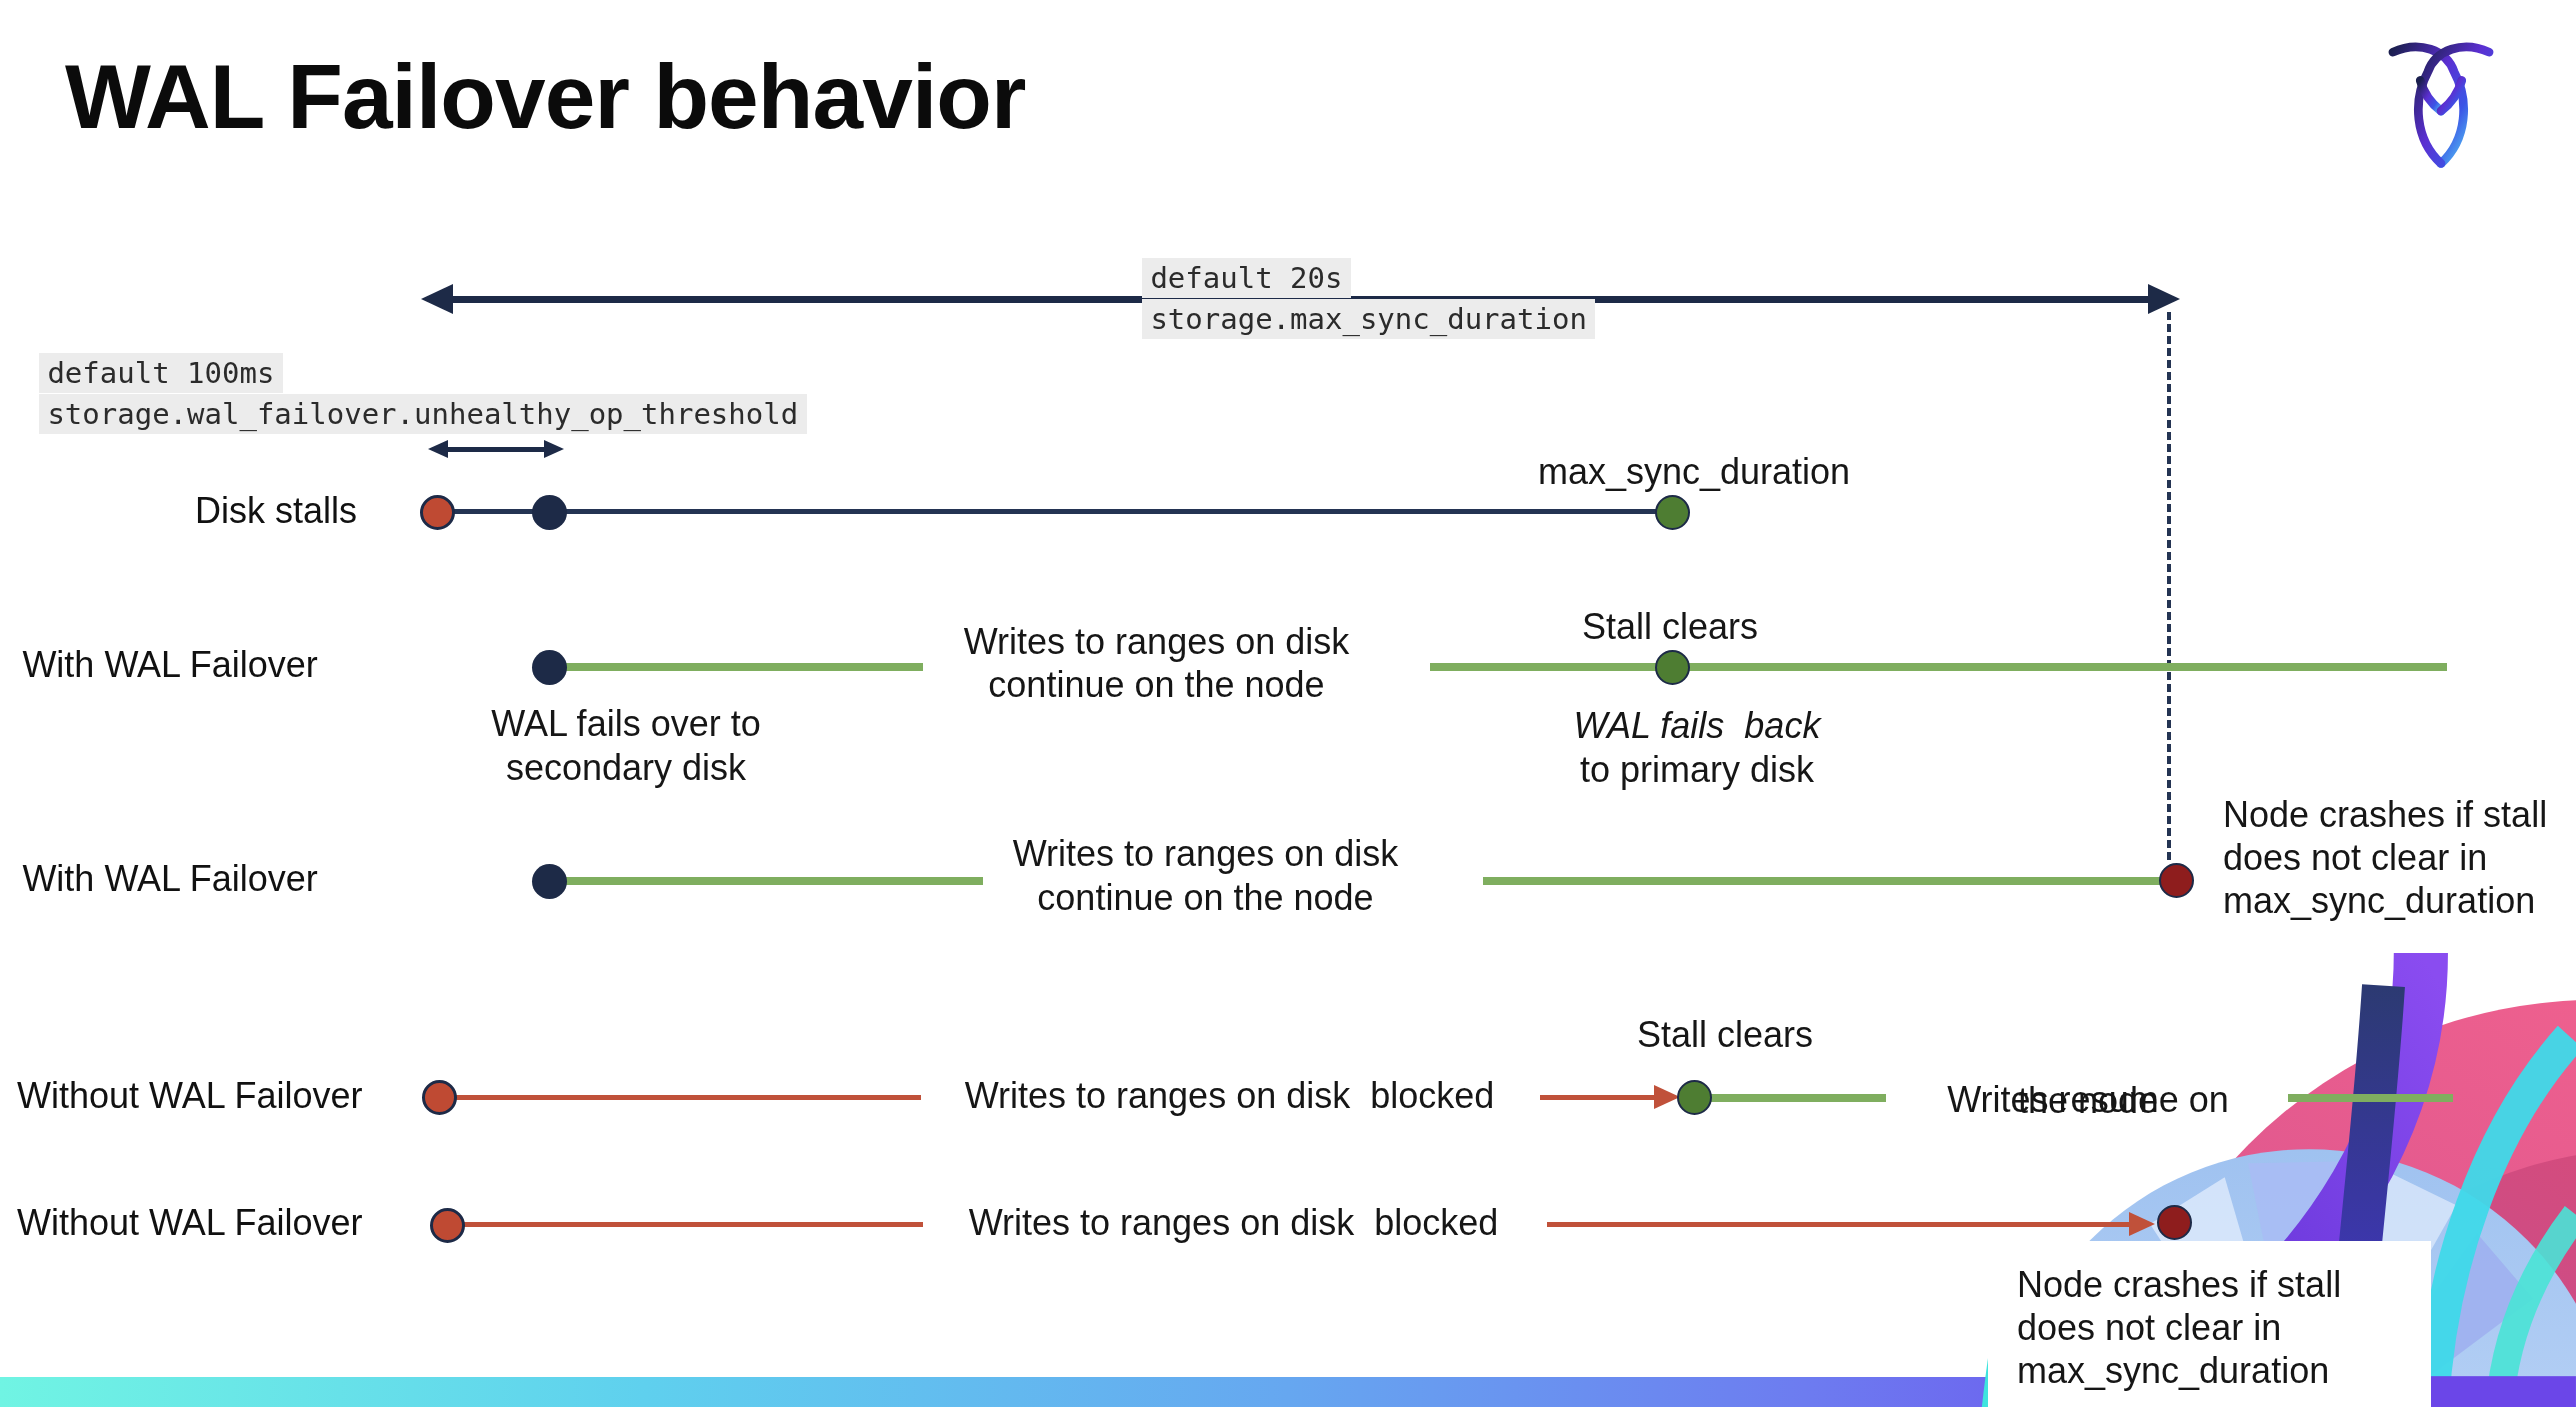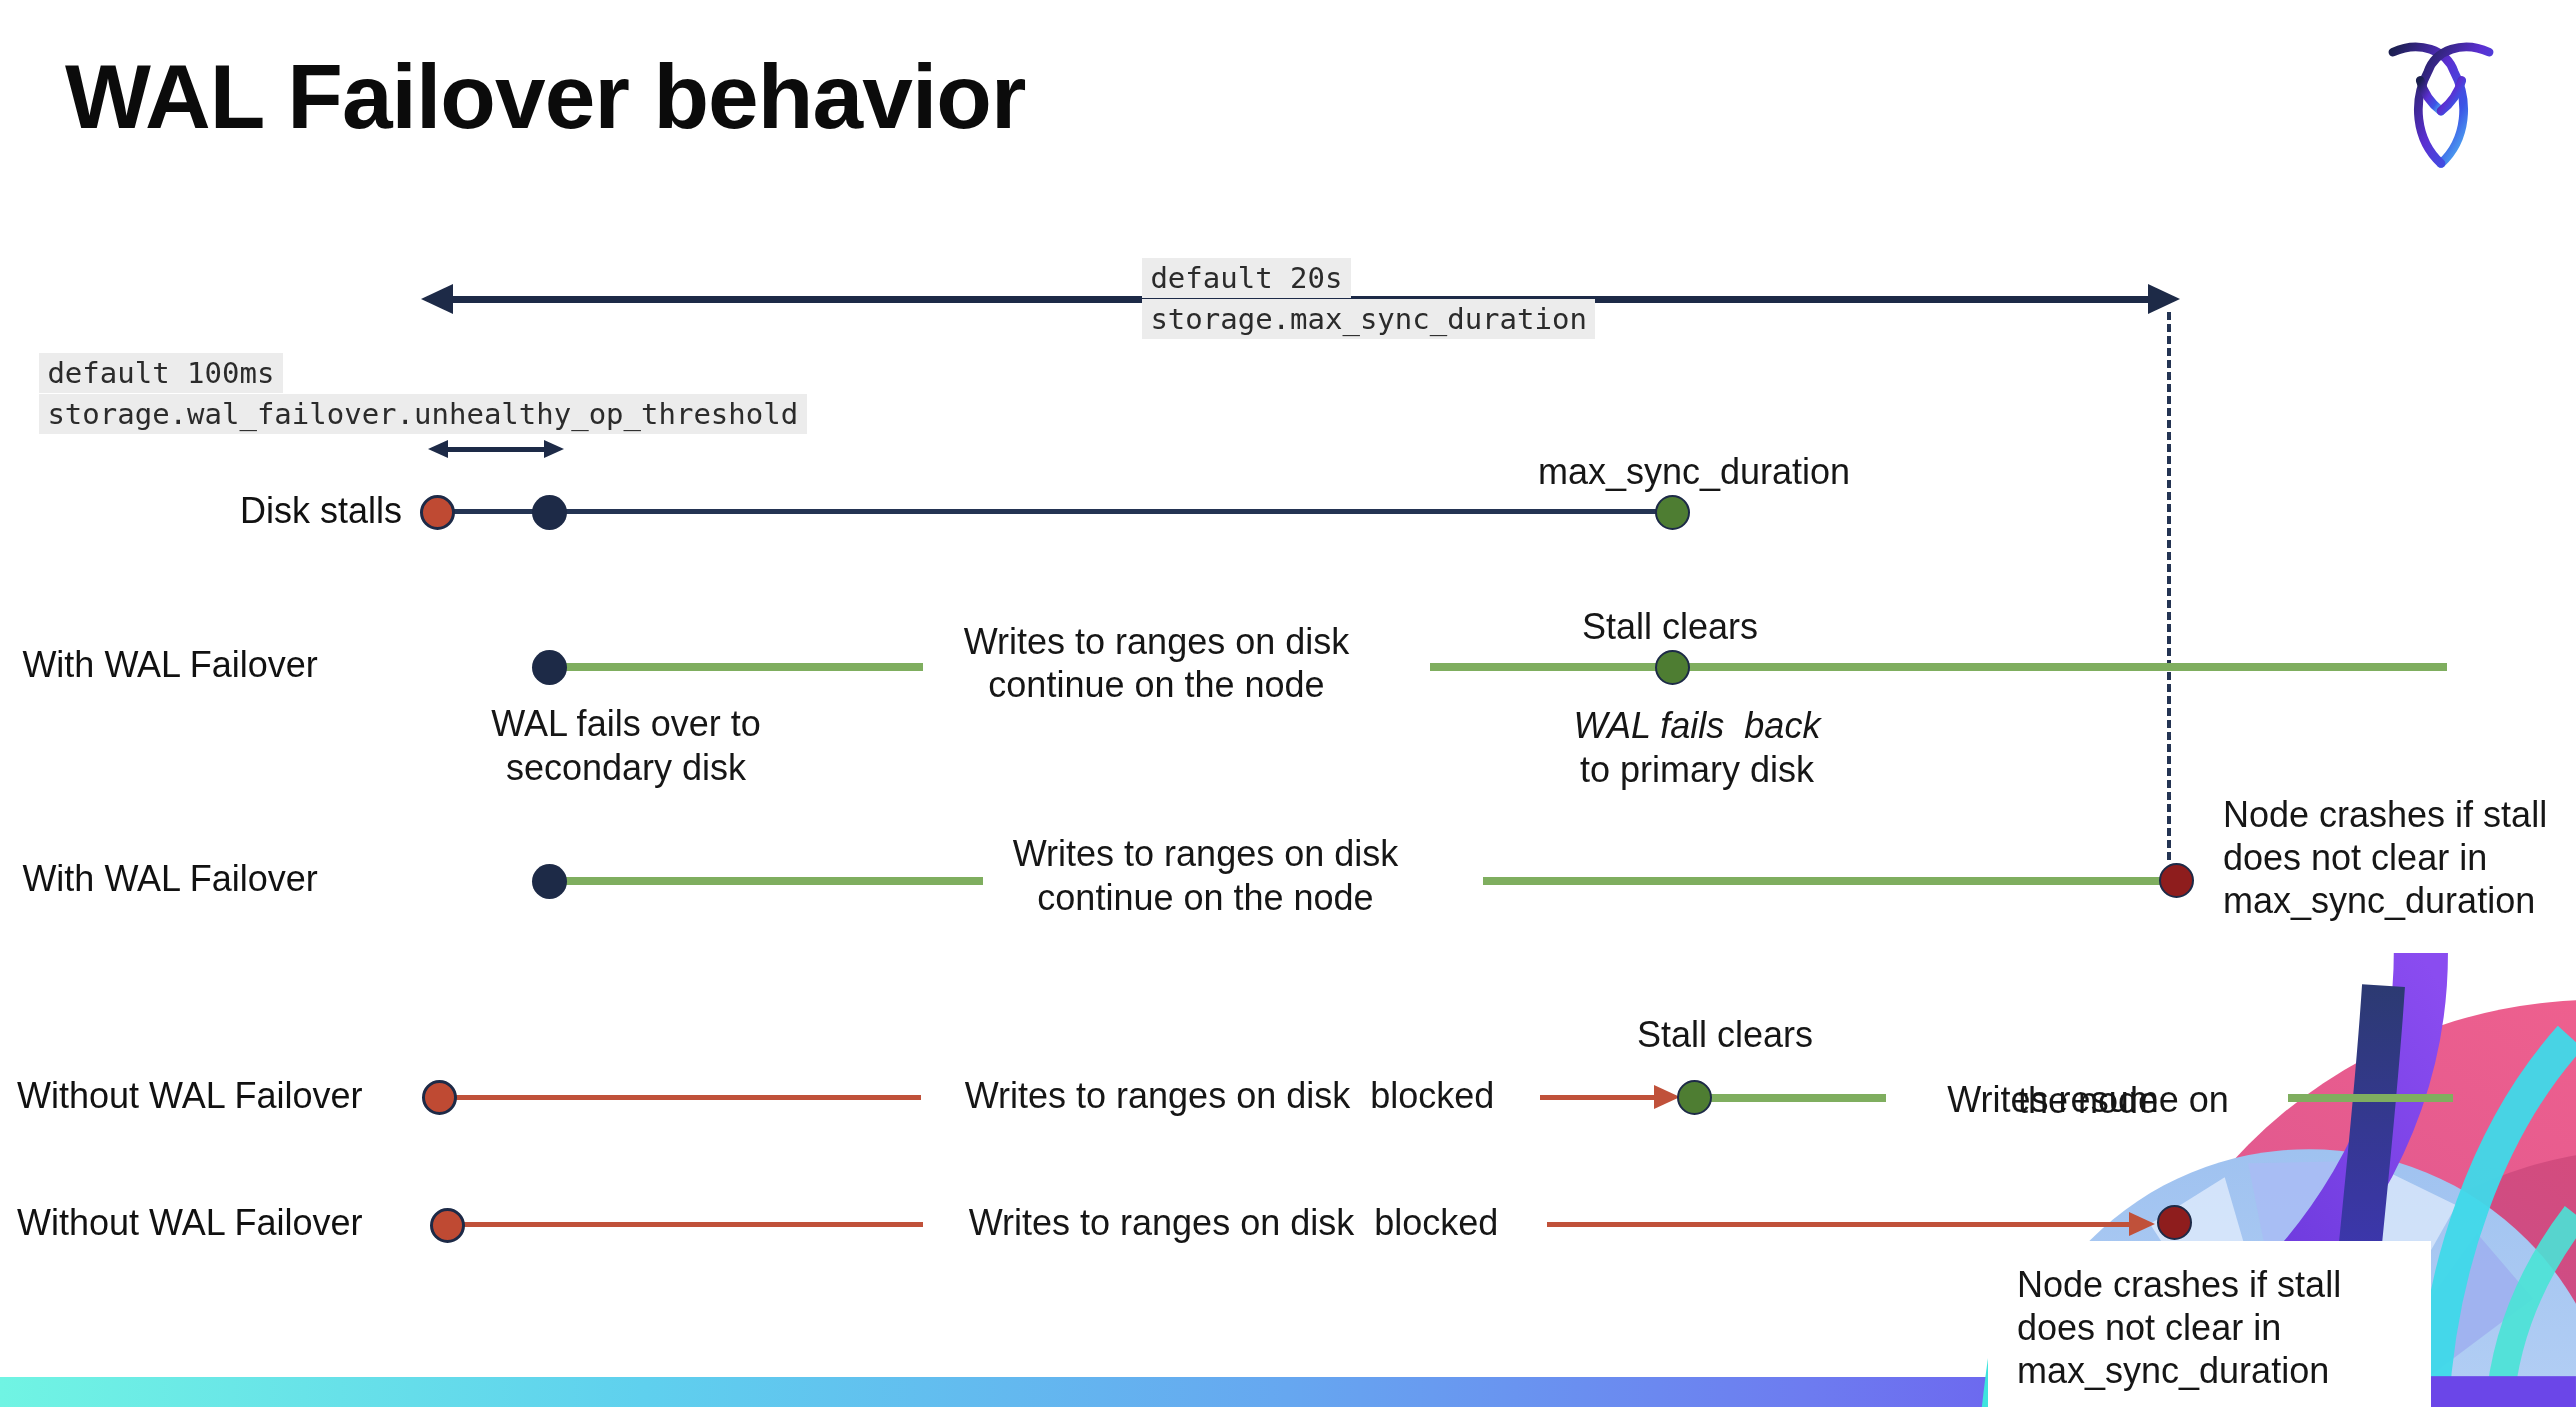--- a/index.html
+++ b/index.html
@@ -7,21 +7,21 @@
          font-family:"Liberation Sans",sans-serif;color:#161616;}
   .abs{position:absolute;}
   
   .title{font-size:91px;font-weight:800;letter-spacing:-0.9px;color:#0b0b0b;z-index:6;}
   
   .mono{font-family:"DejaVu Sans Mono",monospace;font-size:29px;color:#2b2b2b;
         background:#ececec;padding:2.8px 8.4px;white-space:pre;z-index:5;}
   
   .note{font-size:36px;color:#161616;white-space:pre-wrap;z-index:5;line-height:1.15;}
   .center{text-align:center;}
-  .right{text-align:right;}
+  .right{text-align:center;}
   
   .rowlabel{font-size:36px;color:#111;z-index:5;}
   
   .line-navy{background:#243453;height:4.7px;z-index:4;}
   .line-green{background:#7fae5f;height:7.5px;z-index:4;}
   .line-red{background:#c0513a;height:4.7px;z-index:4;}
   .arrowline{background:#1d2a47;height:6.5px;z-index:4;}
   .dash-v{width:0;border-left:4.7px dashed #243453;z-index:3;}
   
   .dot{width:35px;height:35px;border-radius:50%;box-sizing:border-box;z-index:5;}

